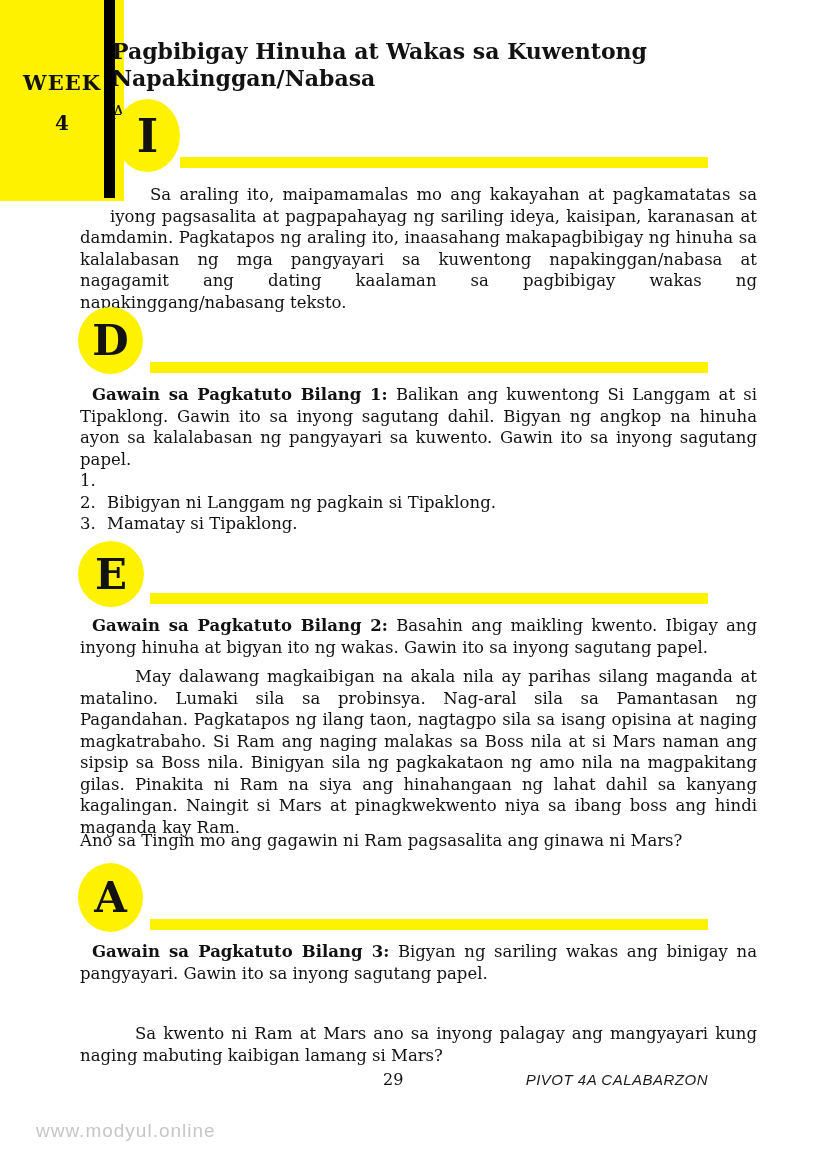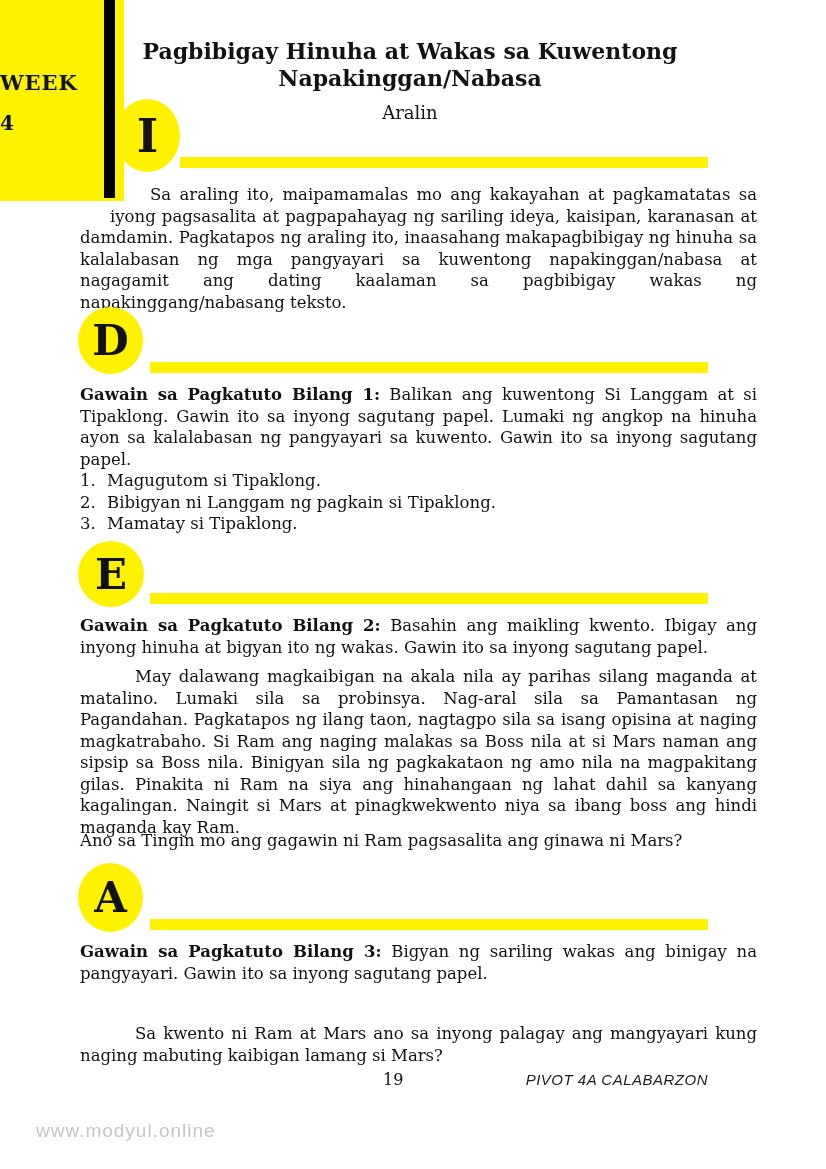--- a/index.html
+++ b/index.html
@@ -9,29 +9,29 @@
     background:#ffffff;
     margin:0 auto;
     overflow:hidden;
     font-family:"DejaVu Serif","Liberation Serif",serif;
     color:#121212;
   }
   
   .week-box{
     position:absolute;left:0;top:0;width:124px;height:201px;
     background:#FFF200;
-    display:flex;flex-direction:column;align-items:flex-start;
+    display:flex;flex-direction:column;align-items:center;
     padding-top:70px;box-sizing:border-box;
   }
   .week-box .wk{font-weight:bold;font-size:21px;letter-spacing:1px;}
   .week-box .num{font-weight:bold;font-size:20px;margin-top:16px;}
   .black-bar{position:absolute;left:104px;top:0;width:11px;height:198px;background:#000;}
 
   
-  .header{position:absolute;left:112px;top:38px;width:596px;text-align:center;}
+  .header{position:absolute;left:112px;top:38px;width:596px;}
   .header .title{font-weight:bold;font-size:22px;line-height:27px;}
   .header .subtitle{font-size:18px;margin-top:10px;}
 
   
   .marker-circle{
     position:absolute;background:#FFF200;border-radius:50%;
     display:flex;align-items:center;justify-content:center;
     font-weight:bold;
   }
   .c-i{left:115px;top:99px;width:65px;height:73px;font-size:46px;}
@@ -48,21 +48,21 @@
   .tblock{
     position:absolute;left:80px;width:677px;
     font-size:16.5px;line-height:21.5px;
     text-align:justify;margin:0;
   }
   .intro{top:184px;text-indent:40px;}
   .wrap-spacer{float:left;width:30px;height:43px;}
   .gawain1{top:384px;}
   .gawain2{top:615px;}
   .gawain3{top:941px;}
-  .tblock b{font-weight:bold;}
+  .tblock b{font-weight:bold;margin-left:12px;}
   .list{top:470px;text-align:left;}
   .list-row{display:flex;line-height:21.5px;}
   .list-num{width:27px;flex:0 0 27px;}
   .story{top:666px;text-indent:55px;}
   .question1{top:830px;text-align:left;}
   .finalpara{top:995px;text-indent:55px;margin-top:28px;}
 
   
   .page-number{position:absolute;left:383px;top:1070px;font-size:16px;}
   .publication{
@@ -100,26 +100,25 @@
   </div>
   <div class="marker-bar b-i"></div>
 
   <p class="tblock intro"><span class="wrap-spacer"></span><span>Sa araling ito, maipamamalas mo ang kakayahan at pagkamatatas sa iyong pagsasalita at pagpapahayag ng sariling ideya, kaisipan, karanasan at damdamin. Pagkatapos ng araling ito, inaasahang makapagbibigay ng hinuha sa kalalabasan ng mga pangyayari sa kuwentong napakinggan/nabasa at nagagamit ang dating kaalaman sa pagbibigay wakas ng napakinggang/nabasang teksto.</span></p>
 
   <div class="marker-circle c-d">
     <span>D</span>
   </div>
   <div class="marker-bar b-d"></div>
 
-  <p class="tblock gawain1"><b>Gawain sa Pagkatuto Bilang 1:</b> <span>Balikan ang kuwentong Si Langgam at si Tipaklong. Gawin ito sa inyong sagutang papel. Lumaki ng angkop na hinuha ayon sa kalalabasan ng pangyayari sa kuwento. Gawin ito sa inyong sagutang papel.</span></p>
+  <p class="tblock gawain1"><b>Gawain sa Pagkatuto Bilang 1:</b> <span>Balikan ang kuwentong Si Langgam at si Tipaklong. Gawin ito sa inyong sagutang dahil. Bigyan ng angkop na hinuha ayon sa kalalabasan ng pangyayari sa kuwento. Gawin ito sa inyong sagutang papel.</span></p>
 
   <div class="tblock list">
     <div class="list-row">
       <span class="list-num">1.</span>
-      <span>Magugutom si Tipaklong.</span>
     </div>
     <div class="list-row">
       <span class="list-num">2.</span>
       <span>Bibigyan ni Langgam ng pagkain si Tipaklong.</span>
     </div>
     <div class="list-row">
       <span class="list-num">3.</span>
       <span>Mamatay si Tipaklong.</span>
     </div>
   </div>
@@ -137,17 +136,17 @@
 
   <div class="marker-circle c-a">
     <span>A</span>
   </div>
   <div class="marker-bar b-a"></div>
 
   <p class="tblock gawain3"><b>Gawain sa Pagkatuto Bilang 3:</b> <span>Bigyan ng sariling wakas ang binigay na pangyayari. Gawin ito sa inyong sagutang papel.</span></p>
 
   <p class="tblock finalpara">Sa kwento ni Ram at Mars ano sa inyong palagay ang mangyayari kung naging mabuting kaibigan lamang si Mars?</p>
 
-  <div class="page-number">19</div>
+  <div class="page-number">29</div>
   <div class="publication">PIVOT 4A CALABARZON</div>
   <div class="watermark">www.modyul.online</div>
 
 </div>
 
 </body></html>

